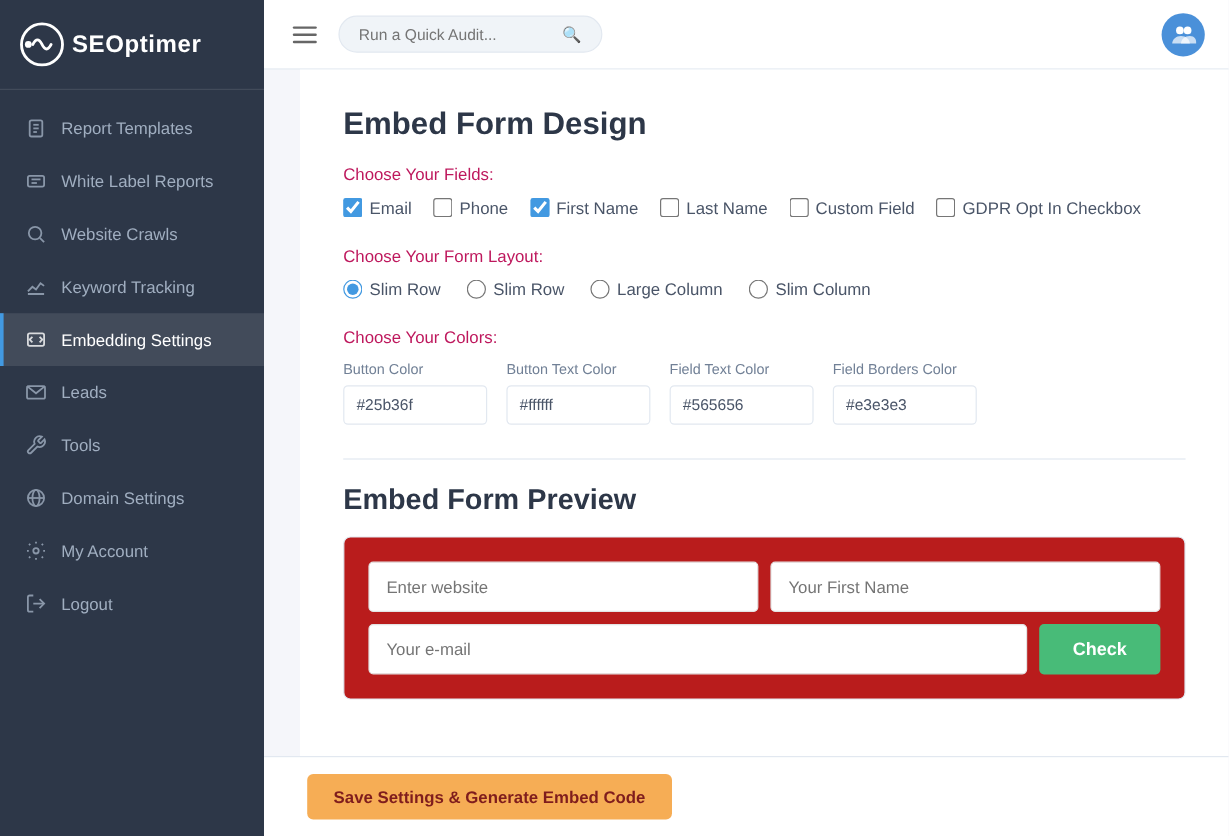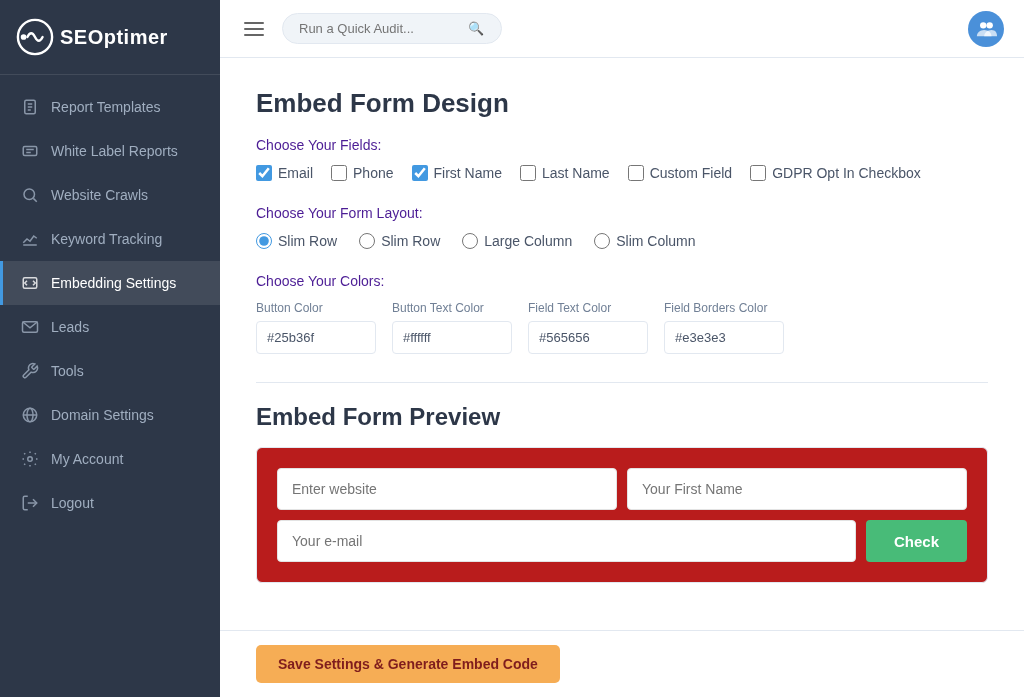--- a/index.html
+++ b/index.html
@@ -109,30 +109,31 @@
       color: white;
       font-size: 18px;
     }
 
     
     .content {
       flex: 1;
       overflow-y: auto;
       padding: 30px 36px 20px 36px;
       background: #fff;
+      margin-left: 30px;
     }
     .section-title {
       font-size: 26px;
       font-weight: 600;
       color: #2d3748;
       margin-bottom: 18px;
     }
     .label {
       font-size: 14px;
-      color: #4c1d95;
+      color: #be185d;
       margin-bottom: 12px;
       font-weight: 500;
     }
     .fields-row {
       display: flex;
       align-items: flex-end;
       gap: 18px;
       flex-wrap: wrap;
       margin-bottom: 24px;
     }

